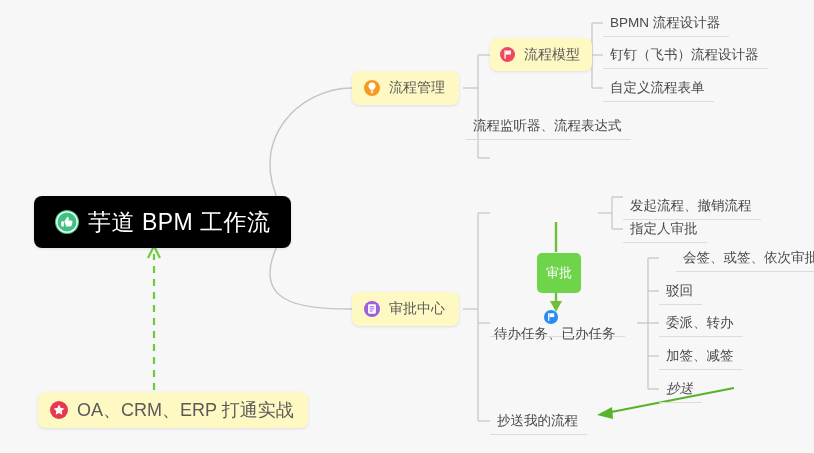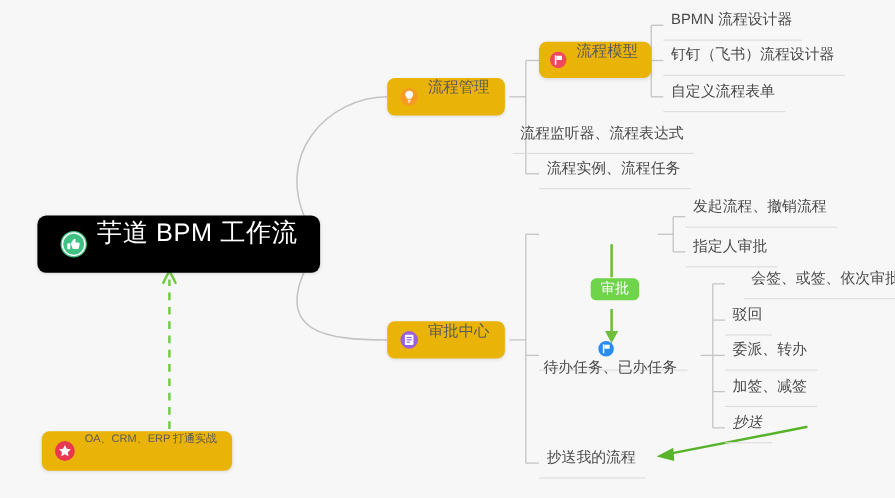--- a/index.html
+++ b/index.html
@@ -7,54 +7,54 @@
     width:814px;height:453px;
     background:#f7f7f7;
     font-family:"Liberation Sans","DejaVu Sans",sans-serif;
     overflow:hidden;
     position:relative;
   }
   #canvas{position:absolute;left:0;top:0;width:814px;height:453px;}
   svg.wires{position:absolute;left:0;top:0;width:814px;height:453px;pointer-events:none;}
 
   
-  .node{position:absolute;box-sizing:border-box;display:flex;}
+  .node{position:absolute;box-sizing:border-box;display:flex;align-items:center;}
 
   .root{
     background:#000000;
     border-radius:8px;
     padding:0 20px;
     height:52px;
     box-shadow:0 1px 3px rgba(0,0,0,.10);
   }
   .root .label{
     color:#ffffff;font-size:23px;letter-spacing:.5px;white-space:nowrap;
   }
 
   .card{
-    background:#eab308;
+    background:#fef9c3;
     border-radius:7px;
     height:34px;
     padding:0 14px 0 11px;
     box-shadow:0 1px 3px rgba(0,0,0,.10);
   }
   .card .label{color:#5a5a5a;font-size:14px;white-space:nowrap;}
 
   .leaf{
     background:transparent;
     height:28px;
     padding:0 9px 0 7px;
     border-bottom:1px solid #dcdcdc;
   }
   .leaf .label{color:#4a4a4a;font-size:13.5px;white-space:nowrap;}
 
   .badge{
     background:#6ed44a;
     border-radius:5px;
-    height:20px;
+    height:40px;
     padding:0 9px;
     justify-content:center;
   }
   .badge .label{color:#ffffff;font-size:13px;white-space:nowrap;}
 
   
   .ico{
     flex:0 0 auto;display:inline-flex;align-items:center;justify-content:center;
     margin-right:8px;
   }
@@ -125,21 +125,21 @@
     <span class="label">芋道 BPM 工作流</span>
   </div>
 
   <div class="node card" style="left:38px;top:392px;height:36px;">
     <span class="ico">
       <svg width="20" height="20" viewBox="0 0 20 20">
         <circle cx="10" cy="10" r="9" fill="#e8384f"></circle>
         <path d="M10 4.6 l1.65 3.35 3.7.54 -2.68 2.6 .63 3.68 -3.3-1.74 -3.3 1.74 .63-3.68 -2.68-2.6 3.7-.54 z" fill="#ffffff"></path>
       </svg>
     </span>
-    <span class="label" style="font-size:10px;">OA、CRM、ERP 打通实战</span>
+    <span class="label" style="font-size:18px;">OA、CRM、ERP 打通实战</span>
   </div>
 
   <div class="node card" style="left:352px;top:71px;">
     <span class="ico">
       <svg width="18" height="18" viewBox="0 0 18 18">
         <circle cx="9" cy="9" r="8" fill="#f59a23"></circle>
         <path d="M9 3.4 c-2.1 0-3.6 1.55-3.6 3.5 0 1.35 .75 2.1 1.3 2.75 .35.42 .5.75 .5 1.2 h3.6 c0-.45 .15-.78 .5-1.2 .55-.65 1.3-1.4 1.3-2.75 0-1.95-1.5-3.5-3.6-3.5 z" fill="#ffffff"></path>
         <rect x="7.5" y="11.6" width="3" height="1.1" rx=".5" fill="#ffffff"></rect>
         <rect x="7.9" y="13.2" width="2.2" height="1" rx=".5" fill="#ffffff"></rect>
       </svg>
@@ -163,40 +163,37 @@
   </div>
   <div class="node leaf" style="left:603px;top:41px;">
     <span class="label">钉钉（飞书）流程设计器</span>
   </div>
   <div class="node leaf" style="left:603px;top:74px;">
     <span class="label">自定义流程表单</span>
   </div>
 
   <div class="node leaf" style="left:466px;top:112px;">
     <span class="label">流程监听器、流程表达式</span>
-  </div>
-  <div class="node leaf" style="left:490px;top:144px;">
-    <span class="label">流程实例、流程任务</span>
   </div>
 
   <div class="node card" style="left:352px;top:292px;">
     <span class="ico">
       <svg width="18" height="18" viewBox="0 0 18 18">
         <circle cx="9" cy="9" r="8" fill="#9b5fe0"></circle>
         <rect x="5.1" y="4.3" width="7.8" height="9.4" rx="1.1" fill="#ffffff"></rect>
         <rect x="6.7" y="6.3" width="4.6" height="1.05" fill="#9b5fe0"></rect>
         <rect x="6.7" y="8.4" width="4.6" height="1.05" fill="#9b5fe0"></rect>
         <rect x="6.7" y="10.5" width="3.0" height="1.05" fill="#9b5fe0"></rect>
       </svg>
     </span>
     <span class="label">审批中心</span>
   </div>
 
 
-  <div class="node leaf" style="left:623px;top:179px;">
+  <div class="node leaf" style="left:623px;top:192px;">
     <span class="label">发起流程、撤销流程</span>
   </div>
   <div class="node leaf" style="left:623px;top:215px;">
     <span class="label">指定人审批</span>
   </div>
 
   <div class="node leaf" style="left:490px;top:309px;padding-left:4px;flex-direction:column;">
     <span class="ico" style="margin-right:7px;">
       <svg width="16" height="16" viewBox="0 0 17 17">
         <circle cx="8.5" cy="8.5" r="7.5" fill="#2b8cf0"></circle>

